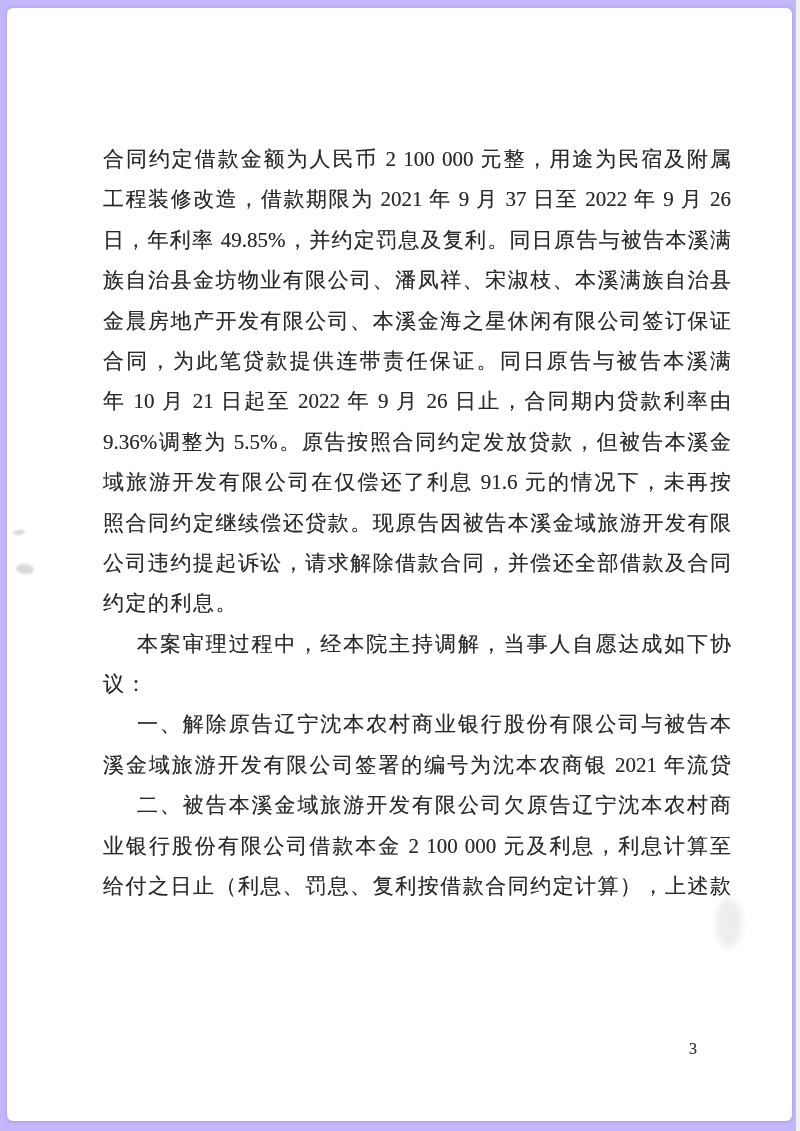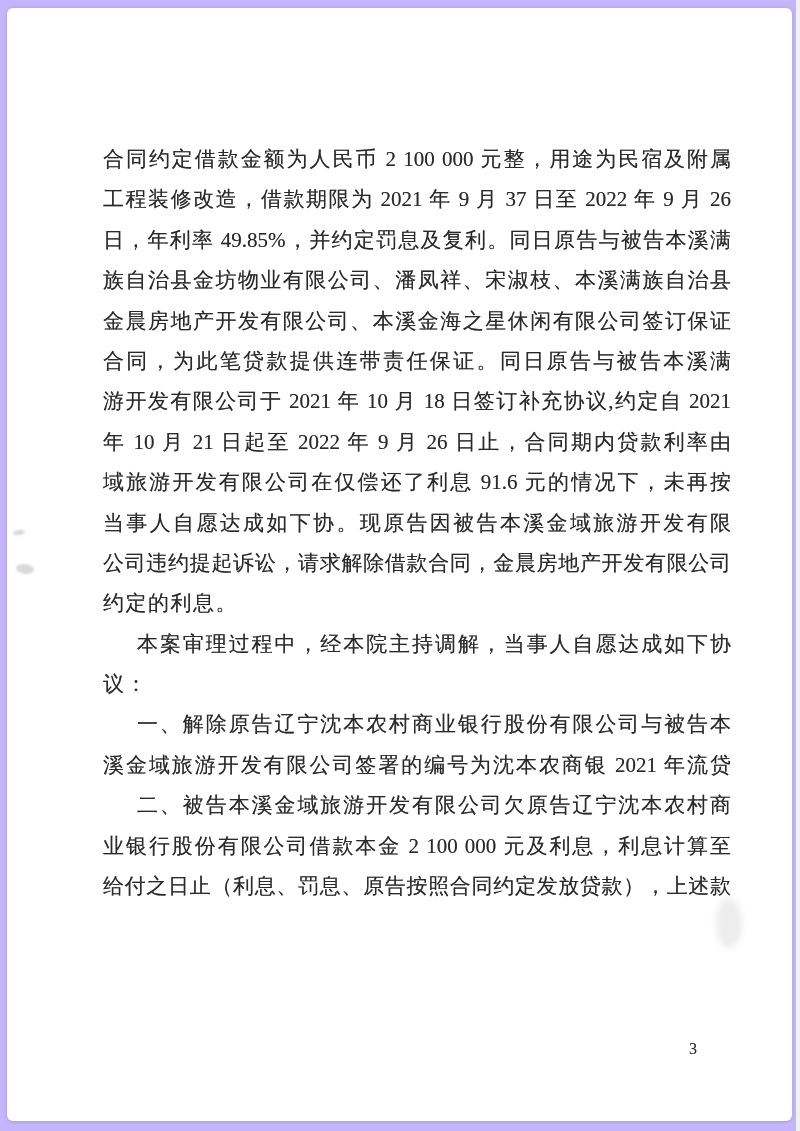--- a/index.html
+++ b/index.html
@@ -97,33 +97,33 @@
 <div class="stage">
   <div class="paper">
 
     <div class="doc-body">
       <div class="line j">合同约定借款金额为人民币 2 100 000 元整，用途为民宿及附属</div>
       <div class="line j">工程装修改造，借款期限为 2021 年 9 月 37 日至 2022 年 9 月 26</div>
       <div class="line j">日，年利率 49.85%，并约定罚息及复利。同日原告与被告本溪满</div>
       <div class="line j">族自治县金坊物业有限公司、潘凤祥、宋淑枝、本溪满族自治县</div>
       <div class="line j">金晨房地产开发有限公司、本溪金海之星休闲有限公司签订保证</div>
       <div class="line j">合同，为此笔贷款提供连带责任保证。同日原告与被告本溪满</div>
-      <div class="line j">游开发有限公司于 2021 年 10 月 18 日签订补充协议,约定自 2021</div>
       <div class="line j">年 10 月 21 日起至 2022 年 9 月 26 日止，合同期内贷款利率由</div>
+      <div class="line j">9.36%调整为 5.5%。原告按照合同约定发放贷款，但被告本溪金</div>
       <div class="line j">域旅游开发有限公司在仅偿还了利息 91.6 元的情况下，未再按</div>
-      <div class="line j">当事人自愿达成如下协。现原告因被告本溪金域旅游开发有限</div>
-      <div class="line j">公司违约提起诉讼，请求解除借款合同，金晨房地产开发有限公司</div>
+      <div class="line j">照合同约定继续偿还贷款。现原告因被告本溪金域旅游开发有限</div>
+      <div class="line j">公司违约提起诉讼，请求解除借款合同，并偿还全部借款及合同</div>
       <div class="line e">约定的利息。</div>
       <div class="line j i">本案审理过程中，经本院主持调解，当事人自愿达成如下协</div>
       <div class="line e">议：</div>
       <div class="line j i">一、解除原告辽宁沈本农村商业银行股份有限公司与被告本</div>
       <div class="line j">溪金域旅游开发有限公司签署的编号为沈本农商银 2021 年流贷</div>
       <div class="line j i">二、被告本溪金域旅游开发有限公司欠原告辽宁沈本农村商</div>
       <div class="line j">业银行股份有限公司借款本金 2 100 000 元及利息，利息计算至</div>
-      <div class="line j">给付之日止（利息、罚息、原告按照合同约定发放贷款），上述款</div>
+      <div class="line j">给付之日止（利息、罚息、复利按借款合同约定计算），上述款</div>
     </div>
 
     <div class="pagenum">3</div>
 
     <div class="artifact a1"></div>
     <div class="artifact a2"></div>
     <div class="artifact a3"></div>
 
   </div>
 </div>

